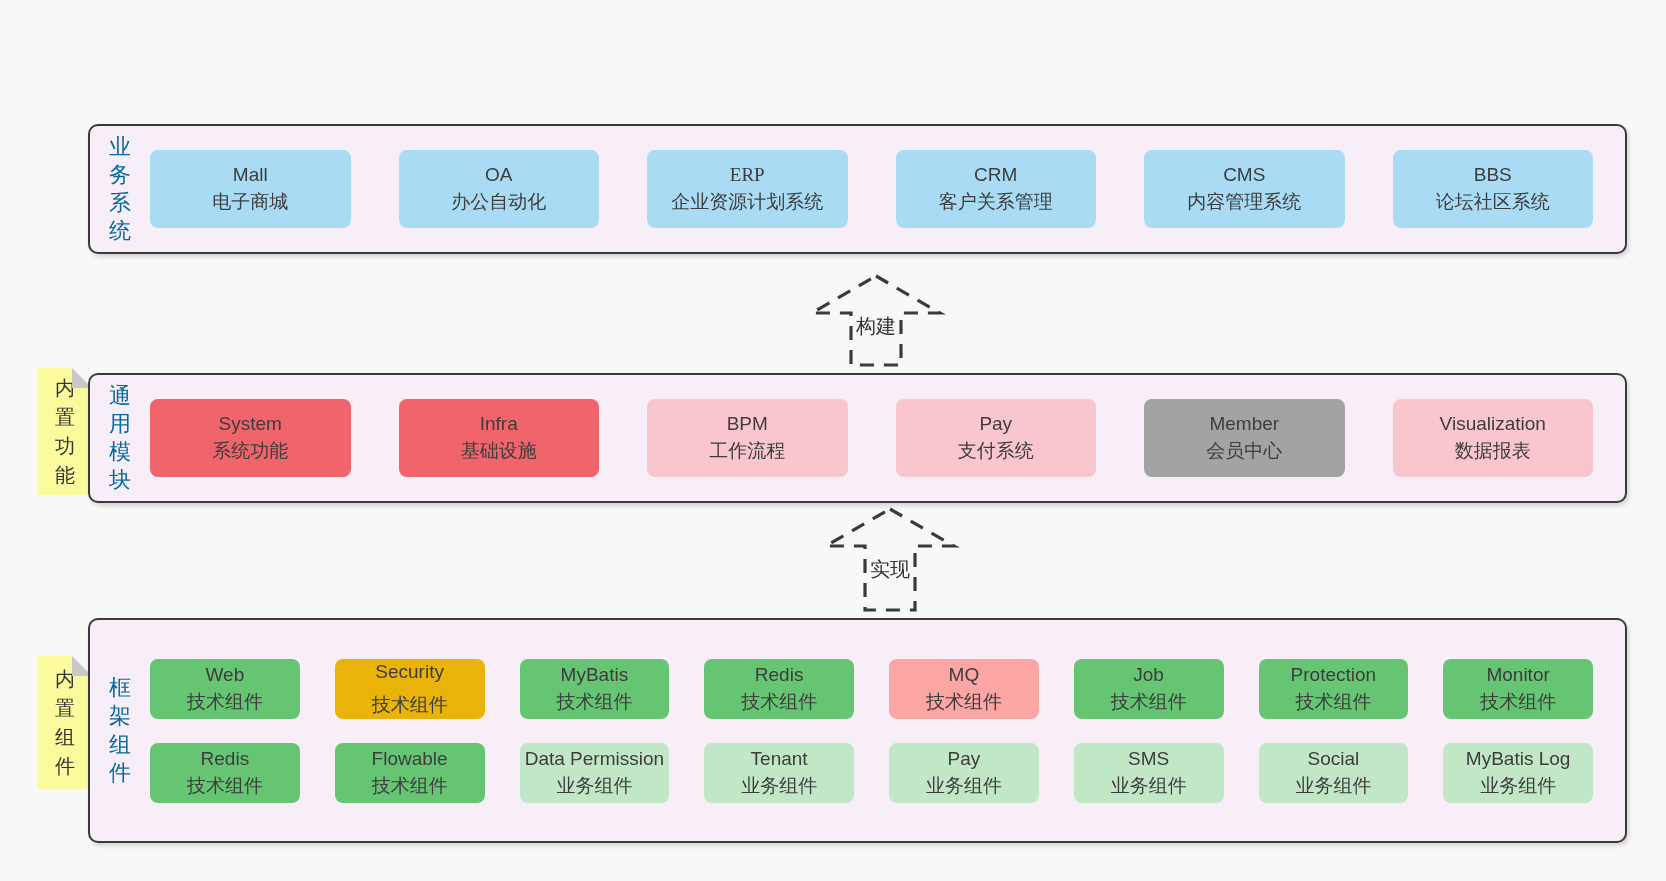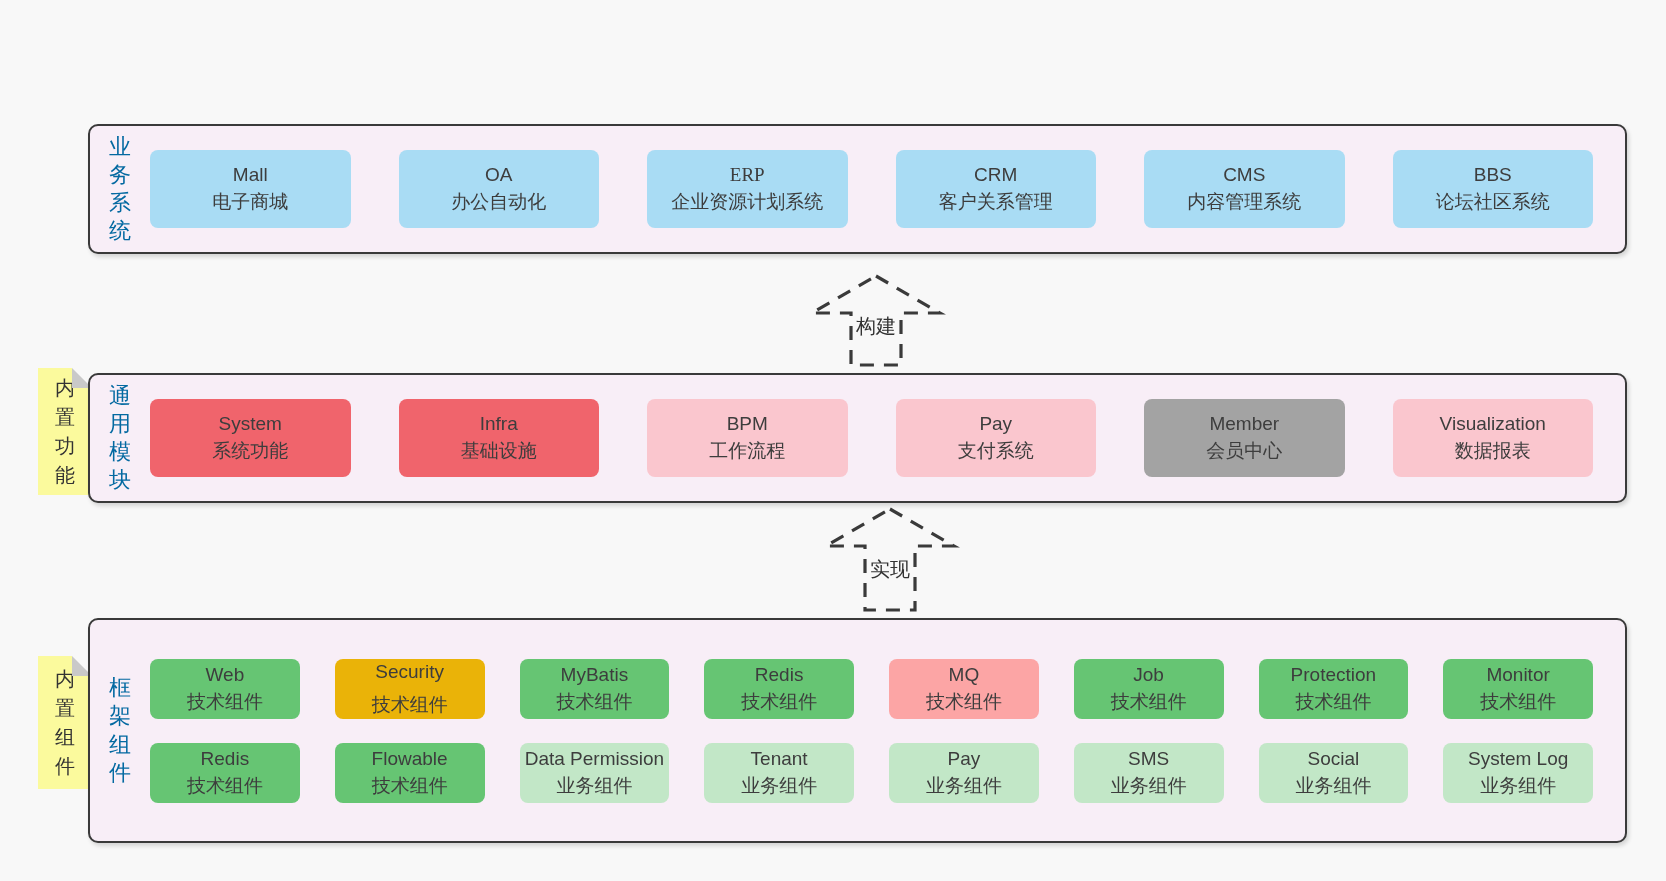--- a/index.html
+++ b/index.html
@@ -283,20 +283,20 @@
           </div>
           <div class="box" style="background: rgb(194, 231, 199);">
             <div class="box-title">SMS</div>
             <div class="box-subtitle">业务组件</div>
           </div>
           <div class="box" style="background: rgb(194, 231, 199);">
             <div class="box-title">Social</div>
             <div class="box-subtitle">业务组件</div>
           </div>
           <div class="box" style="background: rgb(194, 231, 199);">
-            <div class="box-title">System Log</div>
+            <div class="box-title">MyBatis Log</div>
             <div class="box-subtitle">业务组件</div>
           </div>
         </div>
     </div>
   </div>
 
 </div>
 
 </body></html>

